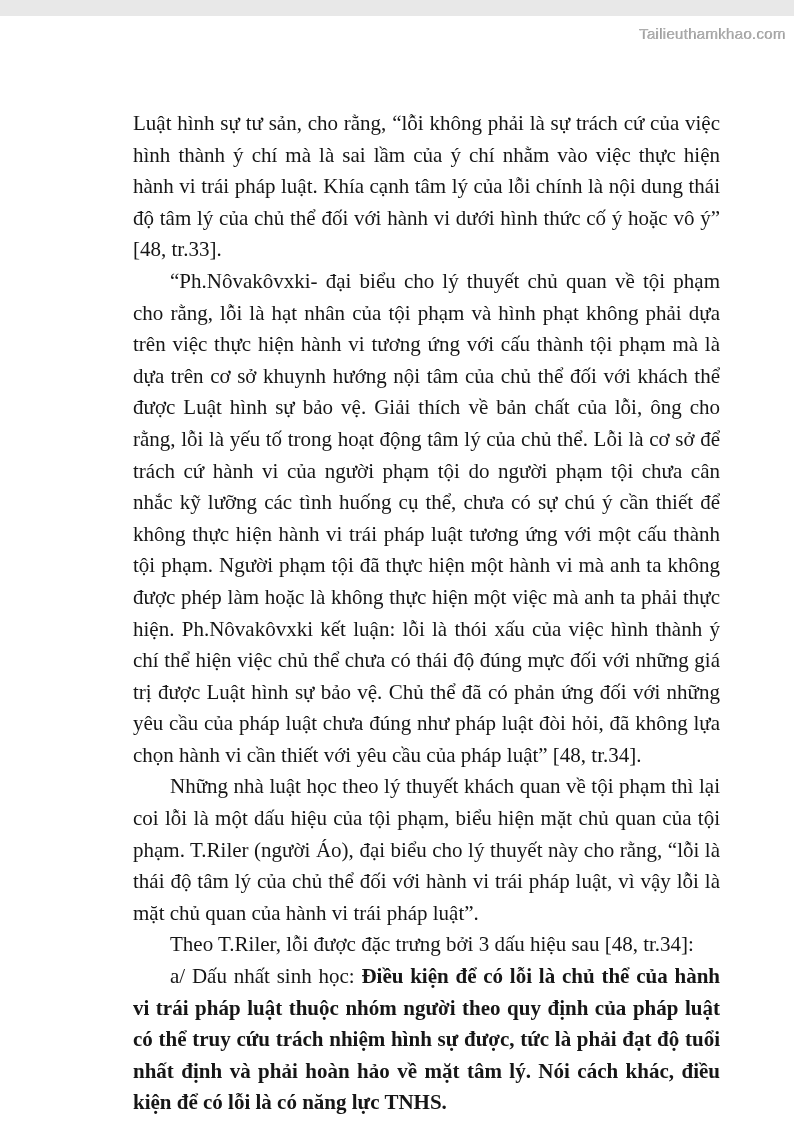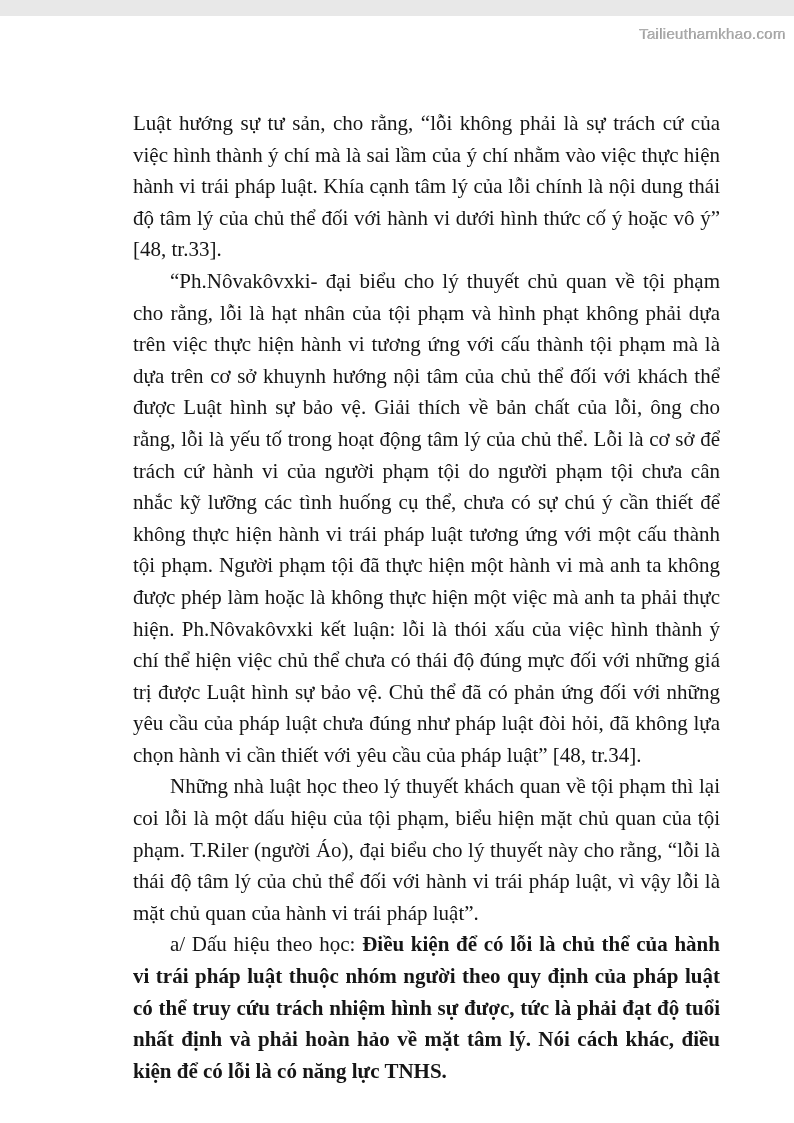--- a/index.html
+++ b/index.html
@@ -57,19 +57,20 @@
     color: #161616;
   }
 </style>
 </head>
 <body>
 
 <div class="page">
   <div class="watermark">Tailieuthamkhao.com</div>
 
   <main class="content">
-      <p class="para"><span>Luật hướng sự tư sản, cho rằng, </span><span class="it">“lỗi không phải là sự trách cứ của việc hình thành ý chí mà là sai lầm của ý chí nhằm vào việc thực hiện hành vi trái pháp luật. Khía cạnh tâm lý của lỗi chính là nội dung thái độ tâm lý của chủ thể đối với hành vi dưới hình thức cố ý hoặc vô ý”</span><span> [48, tr.33].</span></p>
+      <p class="para"><span>Luật hình sự tư sản, cho rằng, </span><span class="it">“lỗi không phải là sự trách cứ của việc hình thành ý chí mà là sai lầm của ý chí nhằm vào việc thực hiện hành vi trái pháp luật. Khía cạnh tâm lý của lỗi chính là nội dung thái độ tâm lý của chủ thể đối với hành vi dưới hình thức cố ý hoặc vô ý”</span><span> [48, tr.33].</span></p>
       <p class="para indent"><span>“Ph.Nôvakôvxki- đại biểu cho lý thuyết chủ quan về tội phạm cho rằng, lỗi là hạt nhân của tội phạm và hình phạt không phải dựa trên việc thực hiện hành vi tương ứng với cấu thành tội phạm mà là dựa trên cơ sở khuynh hướng nội tâm của chủ thể đối với khách thể được Luật hình sự bảo vệ. Giải thích về bản chất của lỗi, ông cho rằng, lỗi là yếu tố trong hoạt động tâm lý của chủ thể. Lỗi là cơ sở để trách cứ hành vi của người phạm tội do người phạm tội chưa cân nhắc kỹ lưỡng các tình huống cụ thể, chưa có sự chú ý cần thiết để không thực hiện hành vi trái pháp luật tương ứng với một cấu thành tội phạm. Người phạm tội đã thực hiện một hành vi mà anh ta không được phép làm hoặc là không thực hiện một việc mà anh ta phải thực hiện. Ph.Nôvakôvxki kết luận: lỗi là thói xấu của việc hình thành ý chí thể hiện việc chủ thể chưa có thái độ đúng mực đối với những giá trị được Luật hình sự bảo vệ. Chủ thể đã có phản ứng đối với những yêu cầu của pháp luật chưa đúng như pháp luật đòi hỏi, đã không lựa chọn hành vi cần thiết với yêu cầu của pháp luật” [48, tr.34].</span></p>
       <p class="para indent"><span>Những nhà luật học theo lý thuyết khách quan về tội phạm thì lại coi lỗi là một dấu hiệu của tội phạm, biểu hiện mặt chủ quan của tội phạm. T.Riler (người Áo), đại biểu cho lý thuyết này cho rằng, “lỗi là thái độ tâm lý của chủ thể đối với hành vi trái pháp luật, vì vậy lỗi là mặt chủ quan của hành vi trái pháp luật”.</span></p>
-      <p class="para indent"><span class="it">a/ Dấu hiệu theo học</span><span>: </span><span class="b">Điều kiện để có lỗi là chủ thể của hành vi trái pháp luật thuộc nhóm người theo quy định của pháp luật có thể truy cứu trách nhiệm hình sự được, tức là phải đạt độ tuổi nhất định và phải hoàn hảo về mặt tâm lý. Nói cách khác, điều kiện để có lỗi là có năng lực TNHS.</span></p>
+      <p class="para indent"><span>Theo T.Riler, lỗi được đặc trưng bởi 3 dấu hiệu sau [48, tr.34]:</span></p>
+      <p class="para indent"><span class="it">a/ Dấu nhất sinh học</span><span>: </span><span class="b">Điều kiện để có lỗi là chủ thể của hành vi trái pháp luật thuộc nhóm người theo quy định của pháp luật có thể truy cứu trách nhiệm hình sự được, tức là phải đạt độ tuổi nhất định và phải hoàn hảo về mặt tâm lý. Nói cách khác, điều kiện để có lỗi là có năng lực TNHS.</span></p>
     </main>
 
 </div>
 
 </body></html>

